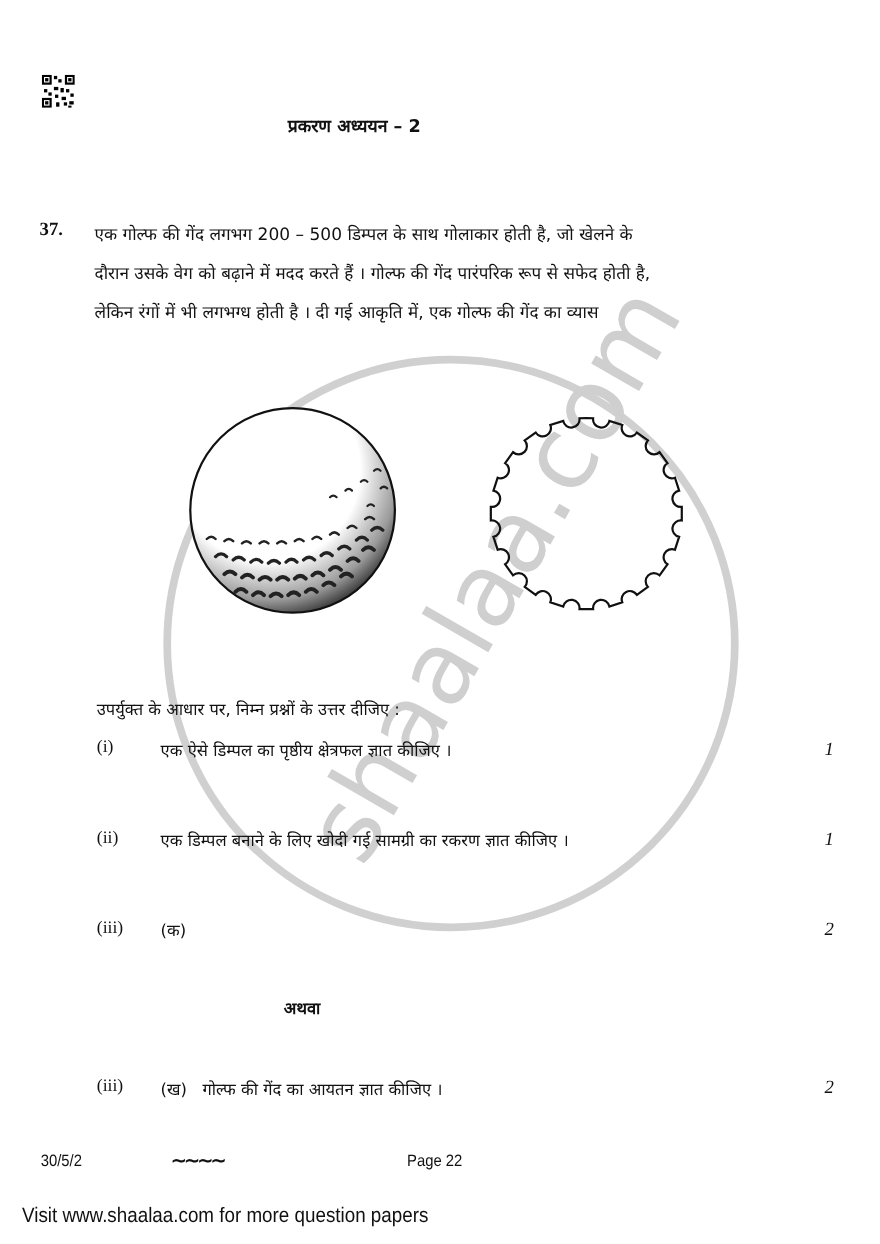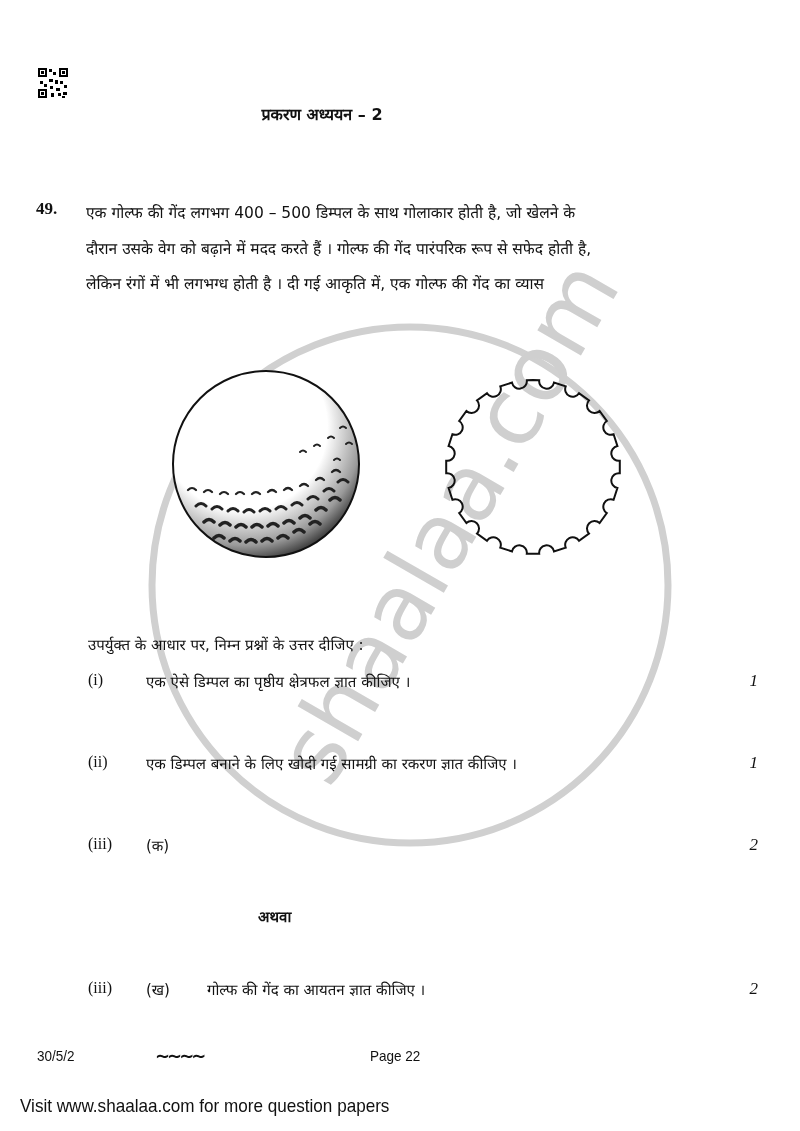--- a/index.html
+++ b/index.html
@@ -63,23 +63,23 @@
   <rect x="13" y="25" width="3" height="4" fill="#000"></rect>
     <rect x="20" y="25" width="3" height="3" fill="#000"></rect>
   <rect x="25" y="24" width="4" height="3" fill="#000"></rect>
     <rect x="2" y="13" width="3" height="3" fill="#000"></rect>
   <rect x="6" y="16" width="3" height="3" fill="#000"></rect>
     <rect x="24" y="28" width="3" height="2" fill="#000"></rect>
 </svg>
 
 <div class="abs title">प्रकरण अध्ययन – 2</div>
 
-<div class="abs qnum">49.</div>
+<div class="abs qnum">37.</div>
 <div class="abs stem">
-  <span>एक गोल्फ की गेंद लगभग 400 – 500 डिम्पल के साथ गोलाकार होती है, जो खेलने के</span>
+  <span>एक गोल्फ की गेंद लगभग 200 – 500 डिम्पल के साथ गोलाकार होती है, जो खेलने के</span>
   <span>दौरान उसके वेग को बढ़ाने में मदद करते हैं । गोल्फ की गेंद पारंपरिक रूप से सफेद होती है,</span>
   <span>लेकिन रंगों में भी लगभग्ध होती है । दी गई आकृति में, एक गोल्फ की गेंद का व्यास</span>
 </div>
 
 <svg class="abs figures" viewBox="160 350 470 230">
   <defs>
     <radialGradient id="ballShade" cx="38%" cy="30%" r="75%">
       <stop offset="0%" stop-color="#ffffff"></stop>
       <stop offset="60%" stop-color="#ffffff"></stop>
       <stop offset="85%" stop-color="#9a9a9a"></stop>
@@ -123,20 +123,20 @@
   <span class="lbl">(iii)</span>
   <span class="sub">(क)</span>
   <span class="marks">2</span>
 </div>
 
 <div class="abs or">अथवा</div>
 
 <div class="abs row" style="top:979px;">
   <span class="lbl">(iii)</span>
   <span class="sub">(ख)</span>
-  <span class="txt" style="left:119px;">गोल्फ की गेंद का आयतन ज्ञात कीजिए ।</span>
+  <span class="txt" style="left:96px;">गोल्फ की गेंद का आयतन ज्ञात कीजिए ।</span>
   <span class="marks">2</span>
 </div>
 
 <div class="abs footer-code">30/5/2</div>
 <div class="abs footer-wave">∼∼∼∼</div>
 <div class="abs footer-page">Page 22</div>
 <div class="abs visit">Visit www.shaalaa.com for more question papers</div>
 
 </body></html>

